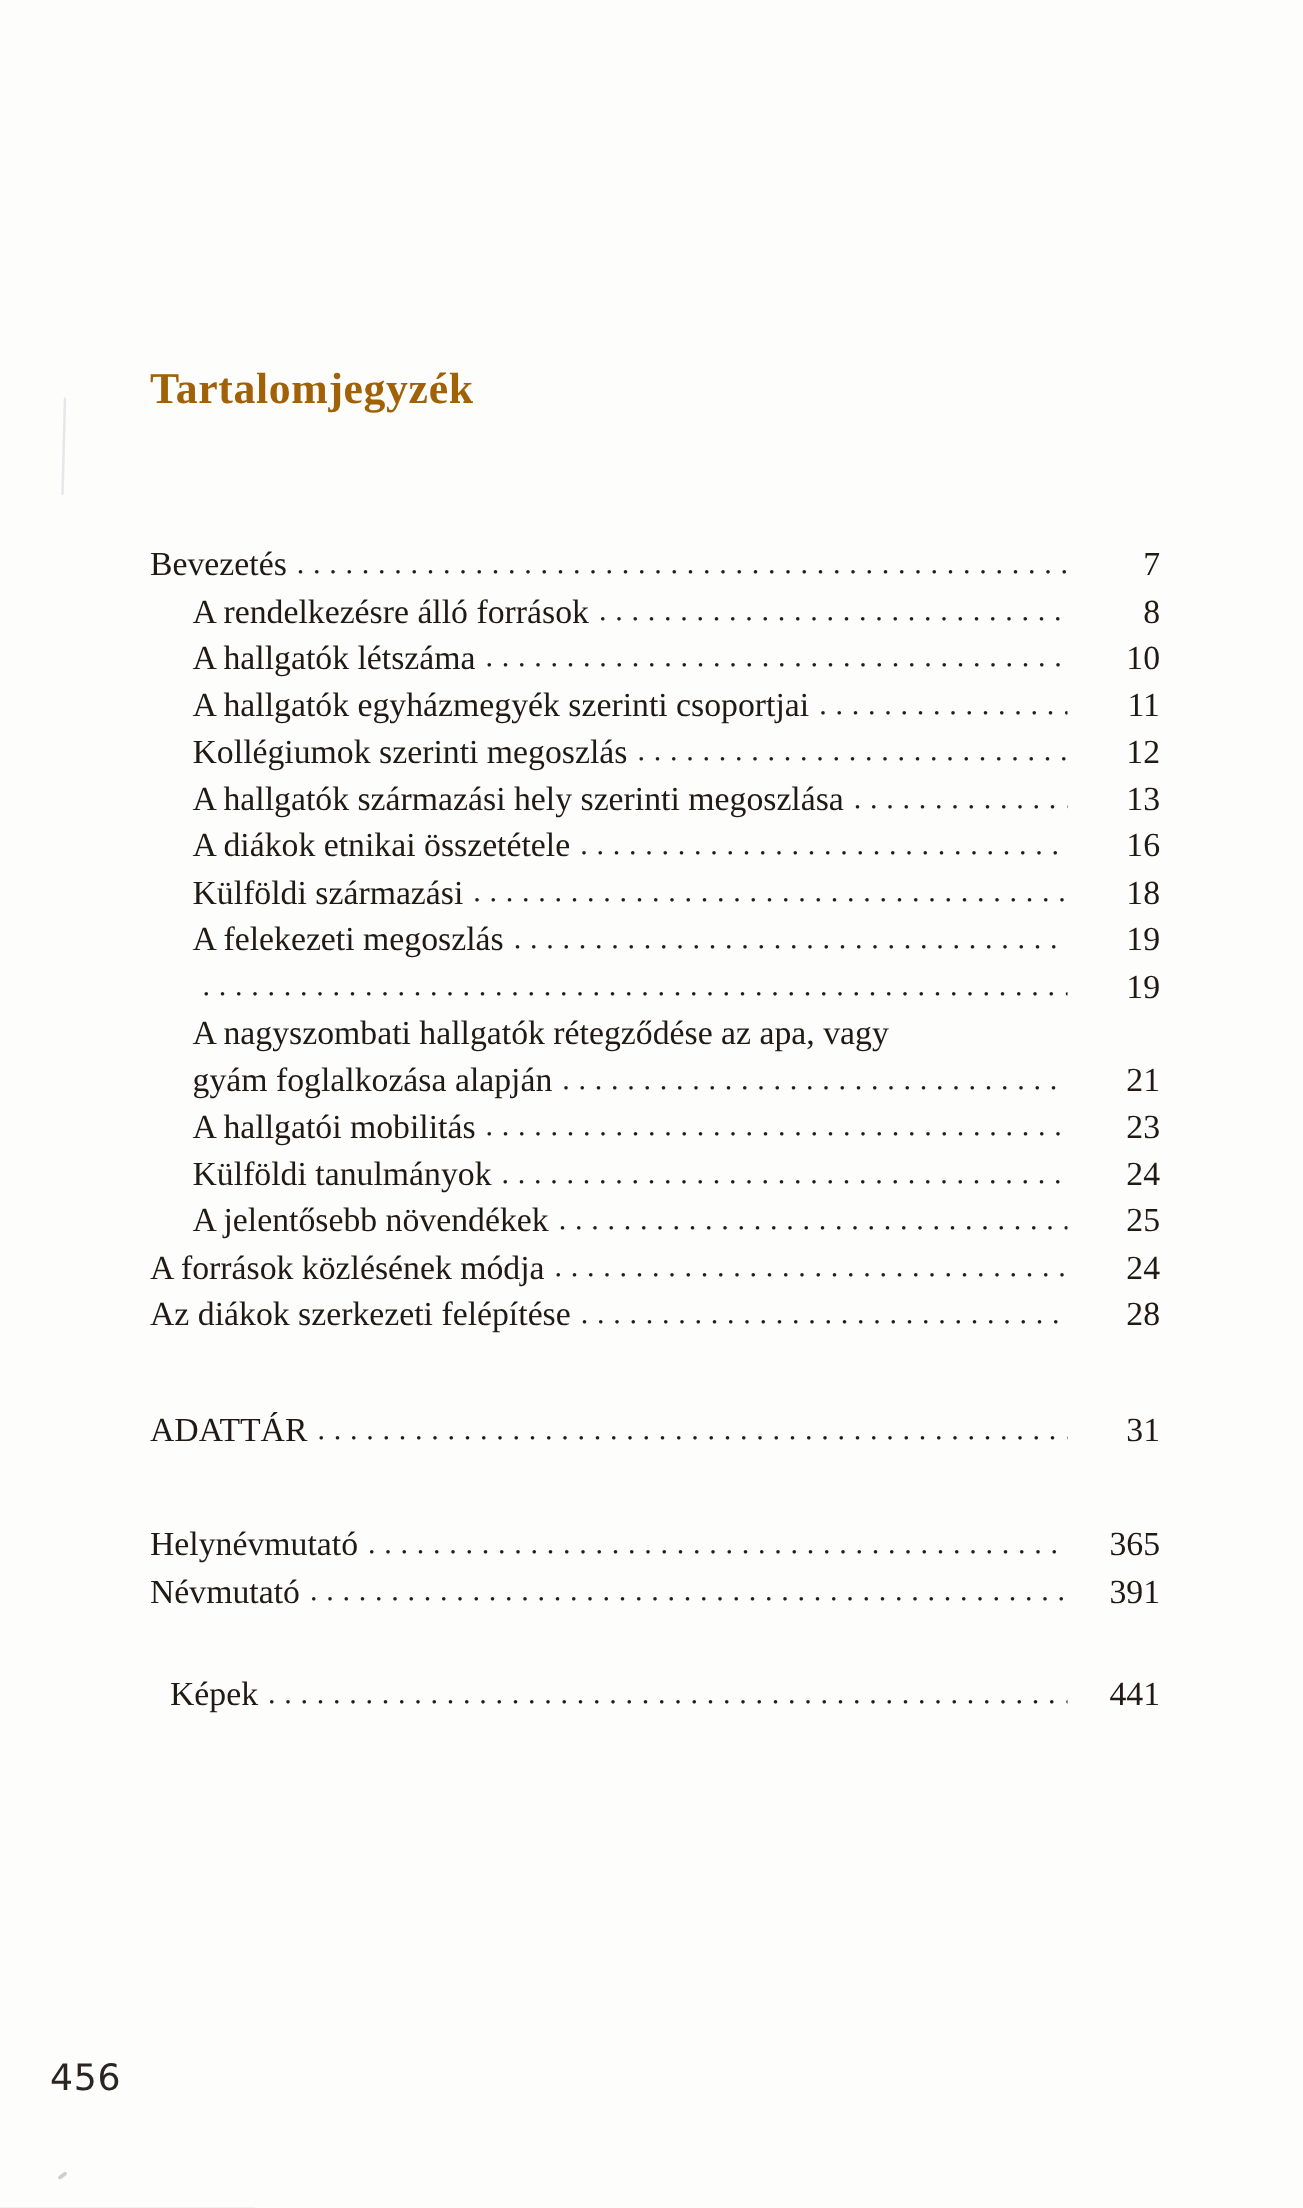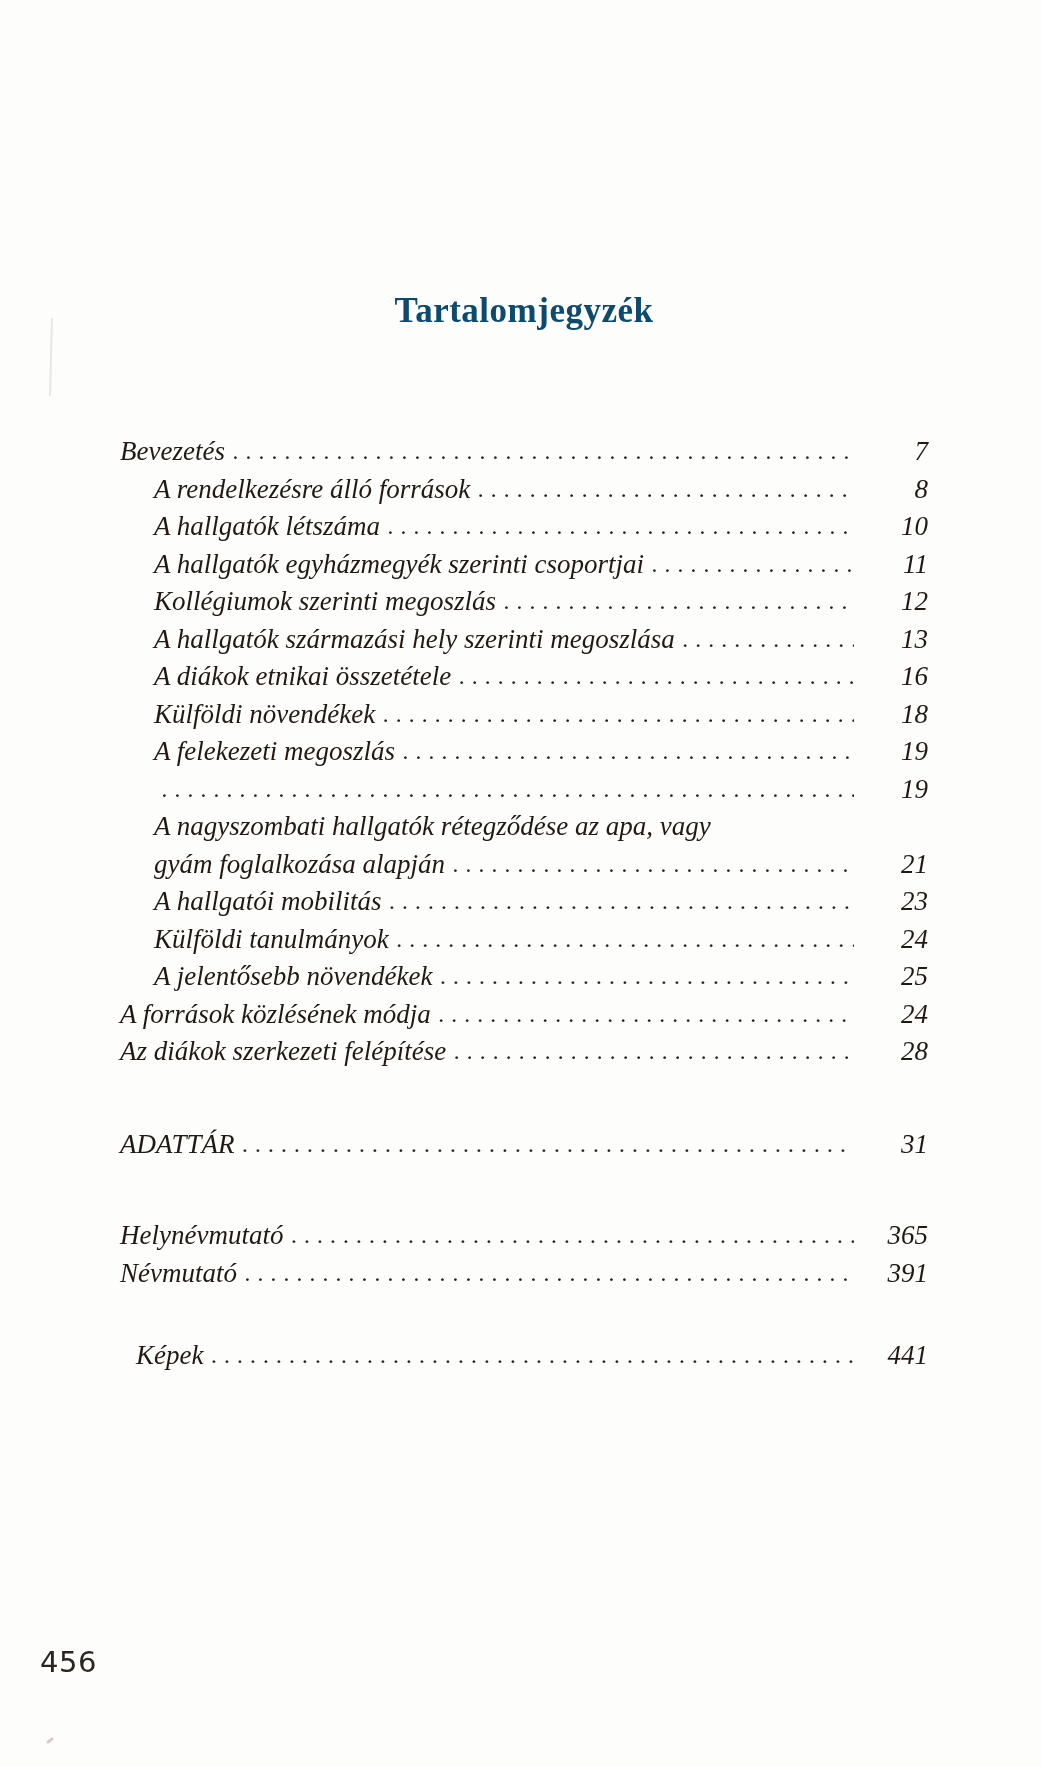--- a/index.html
+++ b/index.html
@@ -17,34 +17,33 @@
     position: absolute;
     left: 120px;
     top: 291px;
     width: 808px;
   }
   .title {
     margin: 0;
     font-size: 35px;
     line-height: 40px;
     font-weight: 700;
-    text-align: center;
+    text-align: left;
     letter-spacing: 0.5px;
-    color: #0c4a6e;
+    color: #a16207;
   }
   .toc {
     margin-top: 102px;
     font-size: 27px;
     line-height: 37.5px;
   }
   .row {
     display: flex;
     align-items: flex-end;
     height: 37.5px;
-    font-style: italic;
   }
   .row.gap-large  { margin-top: 55px; }
   .row.gap-medium { margin-top: 54px; }
   .row.gap-kepek  { margin-top: 45px; margin-left: 16px; }
   .row.indent { padding-left: 34px; }
   .label { white-space: nowrap; }
   .dots {
     flex: 1;
     overflow: hidden;
     white-space: nowrap;
@@ -131,21 +130,21 @@
     <span class="label">A hallgatók származási hely szerinti megoszlása</span>
     <span class="dots">......................................................................................................................................................</span>
     <span class="num">13</span>
   </div>
         <div class="row indent">
     <span class="label">A diákok etnikai összetétele</span>
     <span class="dots">......................................................................................................................................................</span>
     <span class="num">16</span>
   </div>
         <div class="row indent">
-    <span class="label">Külföldi növendékek</span>
+    <span class="label">Külföldi származási</span>
     <span class="dots">......................................................................................................................................................</span>
     <span class="num">18</span>
   </div>
         <div class="row indent">
     <span class="label">A felekezeti megoszlás</span>
     <span class="dots">......................................................................................................................................................</span>
     <span class="num">19</span>
   </div>
         <div class="row indent">
     <span class="dots">......................................................................................................................................................</span>

